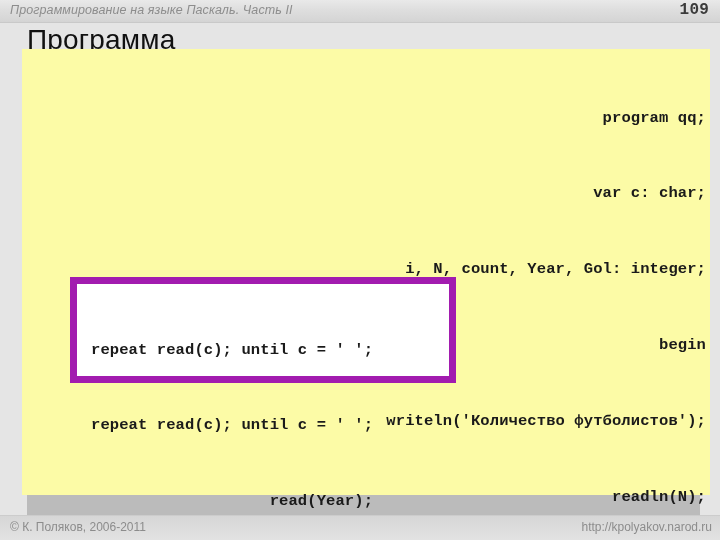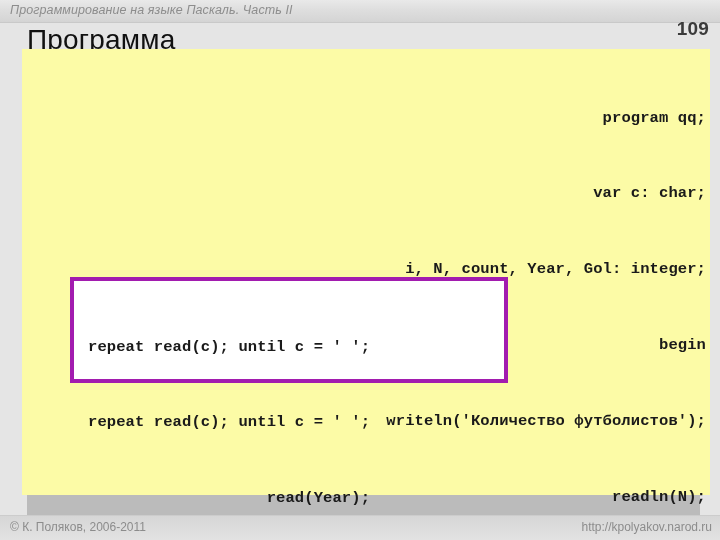--- a/index.html
+++ b/index.html
@@ -37,25 +37,26 @@
     top: 3px;
     font-size: 12.5px;
     font-style: italic;
     color: #8d8d8d;
     letter-spacing: 0.1px;
     white-space: nowrap;
   }
   .header-page-number {
     position: absolute;
     right: 11px;
-    top: 18px;
-    font-size: 19px;
+    top: 1px;
+    font-size: 16px;
     font-weight: bold;
     color: #3b3b3b;
     letter-spacing: 0.2px;
+    font-family: Liberation Mono, monospace;
   }
 
   
   .slide-title {
     position: absolute;
     left: 27px;
     top: 24px;
     font-size: 28px;
     font-weight: normal;
     color: #111111;
@@ -106,24 +107,24 @@
   .code-line {
     white-space: pre;
     height: 25.3px;
   }
 
   
   .callout-box {
     position: absolute;
     left: 70px;
     top: 277px;
-    width: 438px;
+    width: 386px;
     height: 106px;
     background: #ffffff;
-    border: 4px solid #a21caf;
+    border: 7px solid #a21caf;
     box-sizing: border-box;
   }
   .callout-lines {
     position: absolute;
     left: 14px;
     top: 3px;
     font-family: "Liberation Mono", "DejaVu Sans Mono", monospace;
     font-size: 15.5px;
     font-weight: bold;
     color: #1a1a1a;

